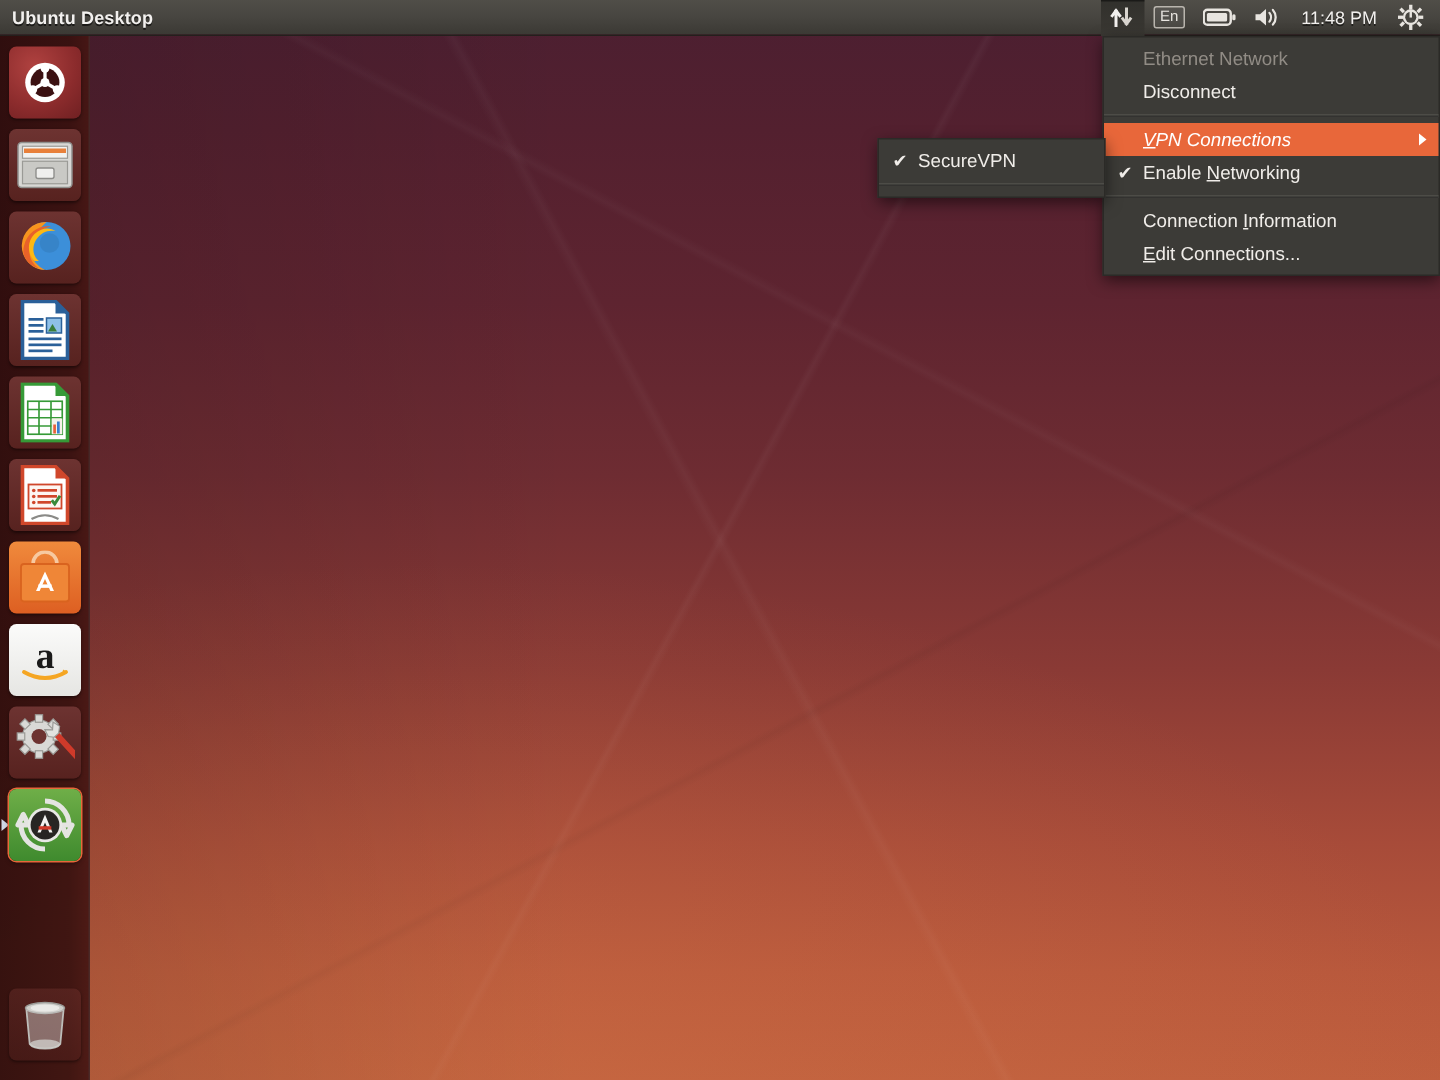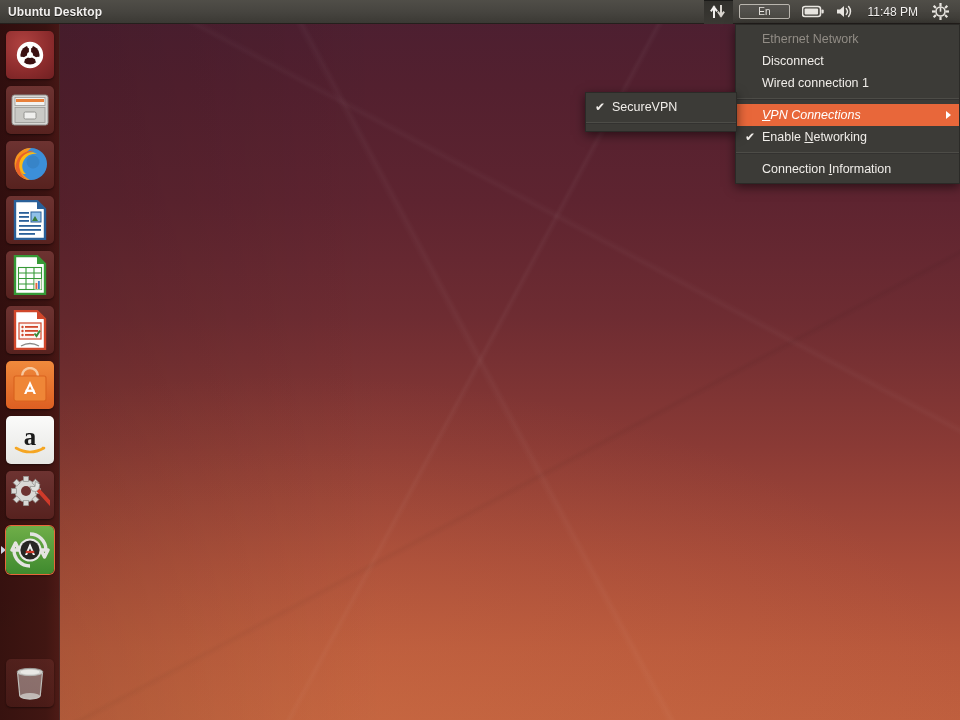--- a/index.html
+++ b/index.html
@@ -107,21 +107,21 @@
     font-size: 12px;
     padding: 0 8px;
     text-shadow: 0 1px 0 rgba(0,0,0,0.5);
   }
   .kbd-box {
     border: 1px solid #b9b5ae;
     border-radius: 2px;
     color: #e8e5e0;
     font-size: 10px;
     line-height: 11px;
-    padding: 1px 18px;
+    padding: 1px 3px;
     background: rgba(255,255,255,0.06);
   }
 
   
   #launcher {
     position: absolute;
     left: 0; top: 24px;
     width: 60px; height: 696px;
     background: linear-gradient(to right, rgba(46,13,12,0.93) 0%, rgba(56,17,15,0.93) 78%, rgba(70,22,19,0.93) 100%);
     border-right: 1px solid rgba(255,255,255,0.10);
@@ -468,42 +468,42 @@
   <div class="menu" id="net-menu">
 
     <div class="menu-item disabled">
       <span class="mn">Ethernet Network</span>
     </div>
 
     <div class="menu-item">
       <span class="mn">Disconnect</span>
     </div>
 
-    <div class="menu-item">
-      <span class="mn">Wired connection 1</span>
-    </div>
 
     <div class="menu-sep"></div>
 
     <div class="menu-item highlight">
       <span class="mn"><u>V</u>PN Connections</span>
       <span class="submenu-arrow"></span>
     </div>
 
     <div class="menu-item">
       <span class="menu-check">✔</span>
       <span class="mn">Enable <u>N</u>etworking</span>
     </div>
 
     <div class="menu-sep"></div>
 
     <div class="menu-item">
       <span class="mn">Connection <u>I</u>nformation</span>
     </div>
 
+    <div class="menu-item">
+      <span class="mn"><u>E</u>dit Connections...</span>
+    </div>
   </div>
 
   <div class="menu" id="vpn-submenu">
 
     <div class="menu-item">
       <span class="menu-check">✔</span>
       <span class="mn">SecureVPN</span>
     </div>
 
     <div class="menu-sep"></div>

